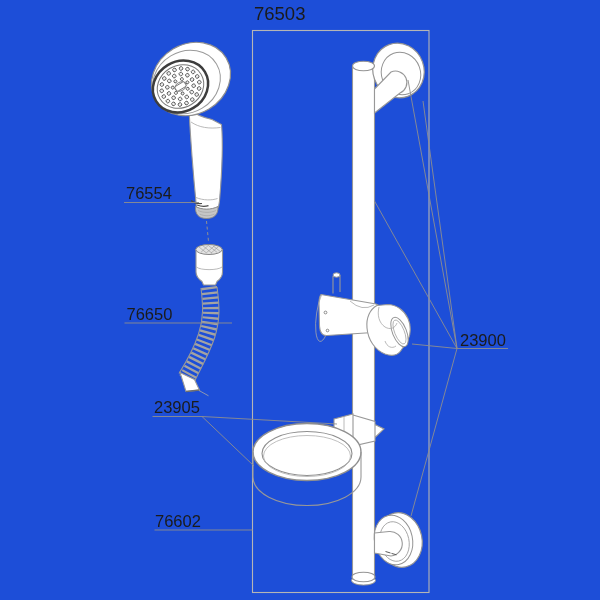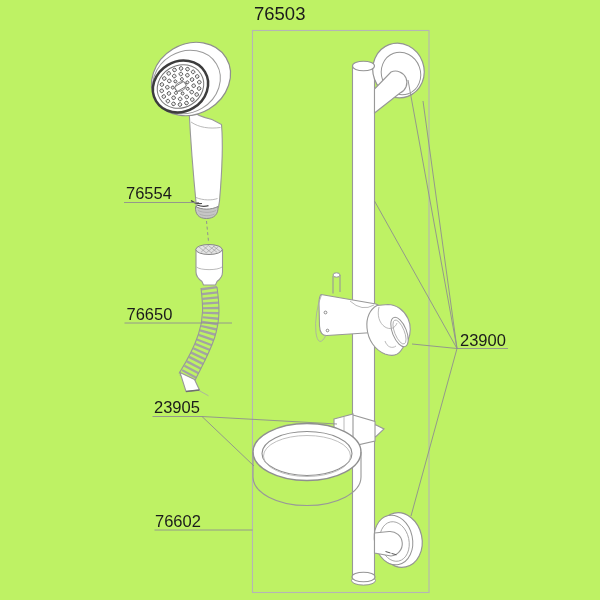--- a/index.html
+++ b/index.html
@@ -1,16 +1,16 @@
 <!DOCTYPE html>
 <html><head>
 <meta charset="utf-8">
 <style>
   html,body{margin:0;padding:0;background:#ffffff;}
-  .stage{position:relative;width:600px;height:600px;background:#bef264;overflow:hidden;}
+  .stage{position:relative;width:600px;height:600px;background:#1d4ed8;overflow:hidden;}
   svg{display:block;}
   text{font-family:"Liberation Sans","DejaVu Sans",sans-serif;fill:#1b1b1b;}
   .callout{font-size:16.5px;}
   .callout-top{font-size:18.5px;}
   .ln{stroke:#989898;stroke-width:1.1;fill:none;}
   .lnf{stroke:#989898;stroke-width:1.1;fill:#ffffff;}
   .thin{stroke:#a8a8a8;stroke-width:0.8;fill:none;}
   .leader{stroke:#8f8f8f;stroke-width:0.9;fill:none;}
   .darkln{stroke:#4a4a4a;stroke-width:1.2;fill:none;}
 </style>

